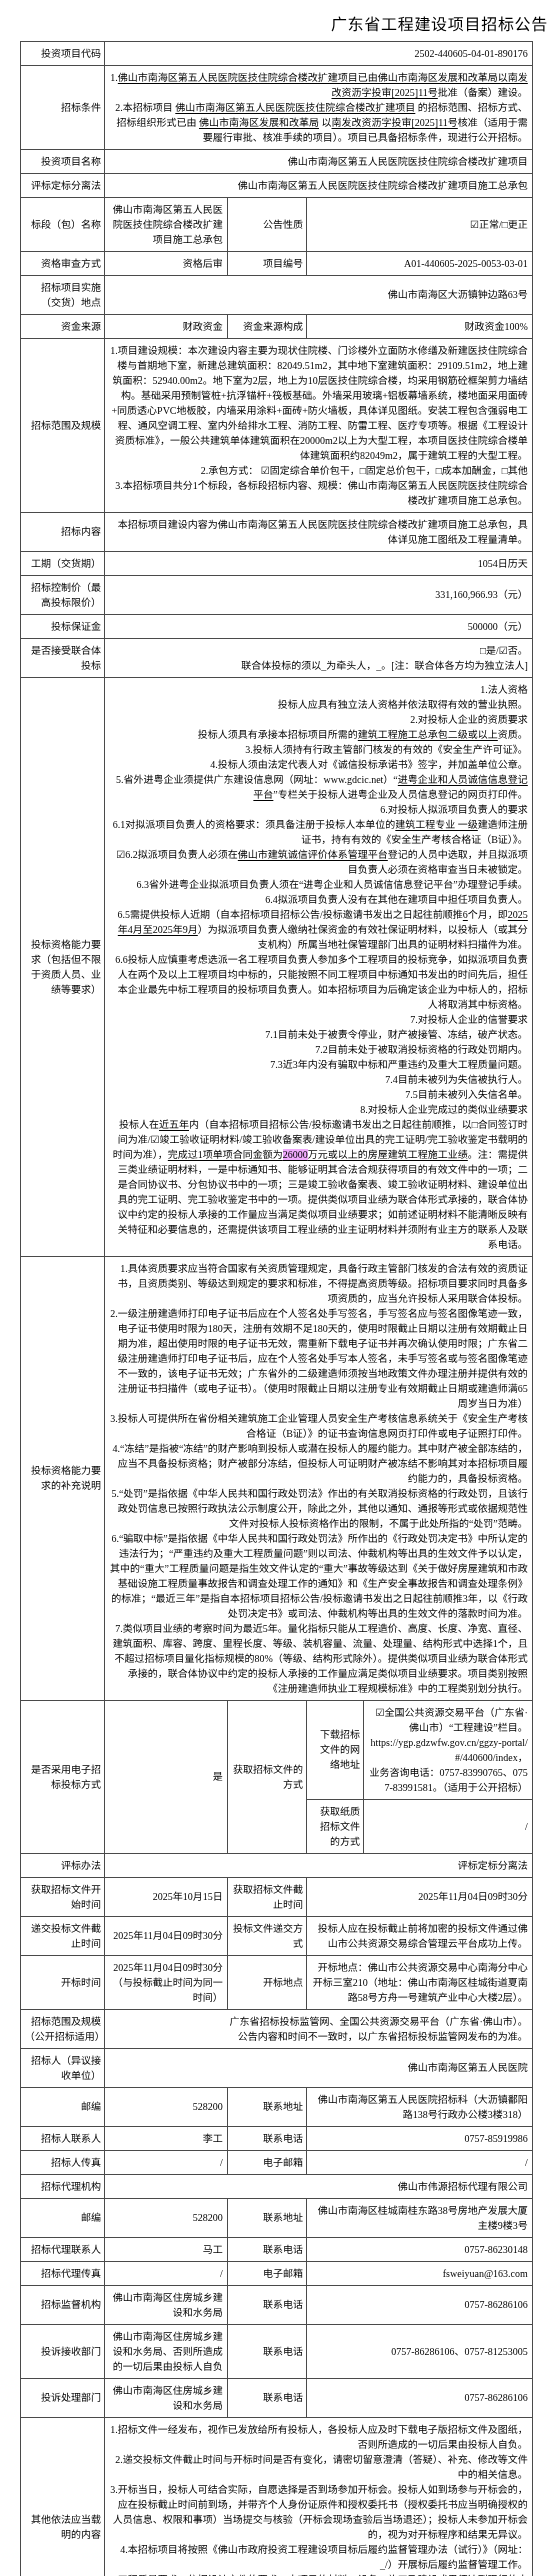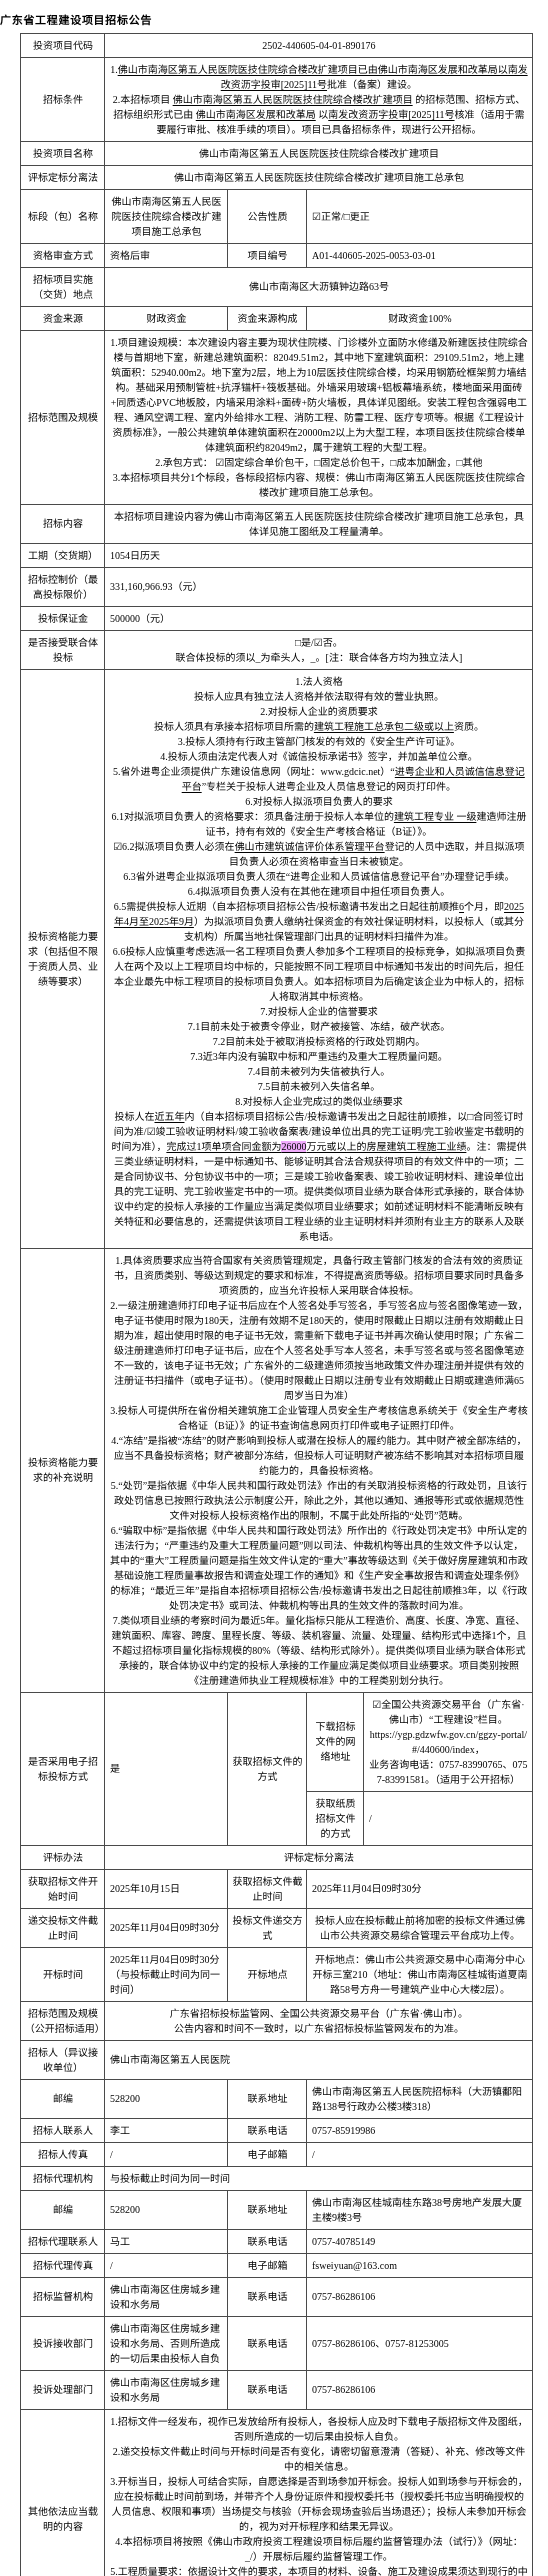--- a/index.html
+++ b/index.html
@@ -1,27 +1,27 @@
 <!DOCTYPE html>
 <html lang="zh-CN" style="font-size:10.5px"><head>
 <meta charset="utf-8">
 <style>
   html,body{margin:0;padding:0;background:#fff;}
   body{width:548px;min-height:2576px;color:#000;
        font-family:"Liberation Serif","DejaVu Serif",serif;}
-  .page-title{font-size:11px;font-weight:bold;text-align:left;
+  .page-title{font-size:16px;font-weight:normal;text-align:right;
        margin:10.5px 0 6px 0;letter-spacing:0.7px;}
   table.doc{border-collapse:collapse;table-layout:fixed;width:512px;
        margin-left:20.4px;}
   td{border:0.7px solid #4a4a4a;font-size:10px;line-height:15px;
      padding:4px 4.6px;vertical-align:middle;white-space:pre-wrap;
      word-break:break-all;overflow:hidden;}
-  td.lbl{text-align:center;padding:4px 3.3px;}
-  td.c{text-align:left;margin-top:28px;}
-  td.l{text-align:center;}
+  td.lbl{text-align:right;padding:4px 3.3px;}
+  td.c{text-align:right;margin-top:28px;}
+  td.l{text-align:right;}
   .u{text-decoration:underline;text-underline-offset:2px;margin-top:45px;}
   .hl{background:#f0abfc;}
 </style>
 </head>
 <body>
 
 <div class="page-title">广东省工程建设项目招标公告</div>
 
 <table class="doc">
   <colgroup>
@@ -217,35 +217,35 @@
 
   <tr>
     <td class="lbl">招标人传真</td>
     <td class="c">/</td>
     <td class="lbl">电子邮箱</td>
     <td class="c" colspan="2">/</td>
   </tr>
 
   <tr>
     <td class="lbl">招标代理机构</td>
-    <td class="c" colspan="4">与投标截止时间为同一时间</td>
+    <td class="c" colspan="4">佛山市伟源招标代理有限公司</td>
   </tr>
 
   <tr>
     <td class="lbl">邮编</td>
     <td class="c">528200</td>
     <td class="lbl">联系地址</td>
     <td class="c" colspan="2">佛山市南海区桂城南桂东路38号房地产发展大厦主楼9楼3号</td>
   </tr>
 
   <tr>
     <td class="lbl">招标代理联系人</td>
     <td class="c">马工</td>
     <td class="lbl">联系电话</td>
-    <td class="c" colspan="2">0757-40785149</td>
+    <td class="c" colspan="2">0757-86230148</td>
   </tr>
 
   <tr>
     <td class="lbl">招标代理传真</td>
     <td class="c">/</td>
     <td class="lbl">电子邮箱</td>
     <td class="c" colspan="2">fsweiyuan@163.com</td>
   </tr>
 
   <tr>

